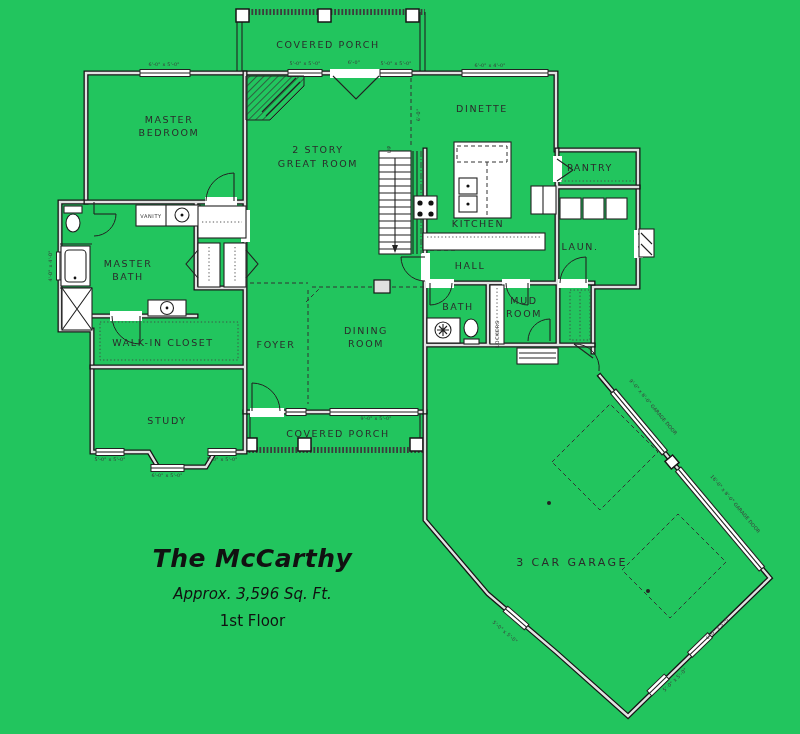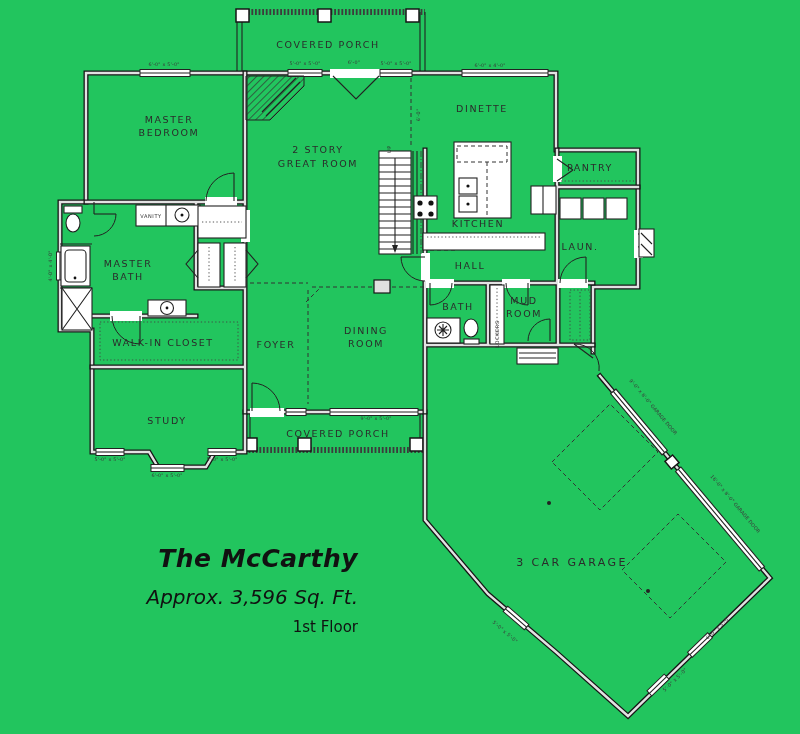--- a/index.html
+++ b/index.html
@@ -18,23 +18,23 @@
   .dashdot{fill:none;stroke:#444;stroke-width:0.9;stroke-dasharray:6 2 1 2;}
   .dotl{fill:none;stroke:#444;stroke-width:0.9;stroke-dasharray:1.3 2.3;}
   .gap{fill:#ffffff;stroke:none;}
   .hatchband{stroke:#3c3c3c;stroke-width:6;stroke-dasharray:1.8 1.8;fill:none;}
   .arc{fill:none;stroke:#222;stroke-width:1;}
   .pillar{fill:#ffffff;stroke:#161616;stroke-width:1.5;}
   .win{fill:#ffffff;stroke:#222;stroke-width:1;}
   .fixture{fill:#ffffff;stroke:#222;stroke-width:1.1;}
   .burner{fill:#111;stroke:none;}
   .drain{fill:#222;stroke:none;}
-  .titleblock{position:absolute;left:133px;top:544px;width:225px;text-align:right;color:#111;}
+  .titleblock{position:absolute;left:140px;top:544px;width:225px;text-align:center;color:#111;}
   .tb-name{font-size:25px;font-weight:bold;font-style:italic;letter-spacing:0.5px;}
-  .tb-sub{font-size:20px;font-style:italic;margin-top:12px;}
+  .tb-sub{font-size:15px;font-style:italic;margin-top:12px;}
   .tb-sub2{font-size:15px;margin-top:9px;}
 </style>
 </head>
 <body>
 
 <div class="plan">
 <svg width="800" height="734" viewBox="0 0 800 734">
   <defs>
     <pattern id="hatch" width="5" height="5" patternUnits="userSpaceOnUse" patternTransform="rotate(45)">
       <line x1="0" y1="0" x2="0" y2="5" stroke="#333" stroke-width="1.4"></line>

